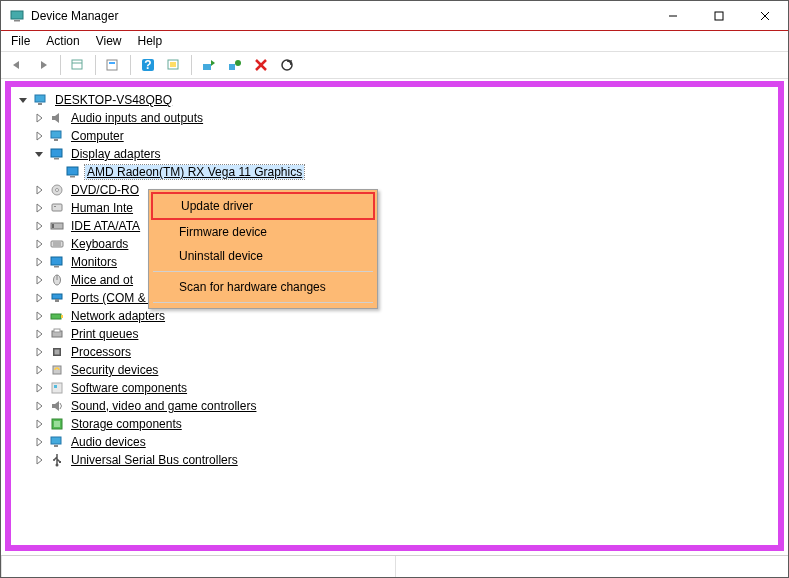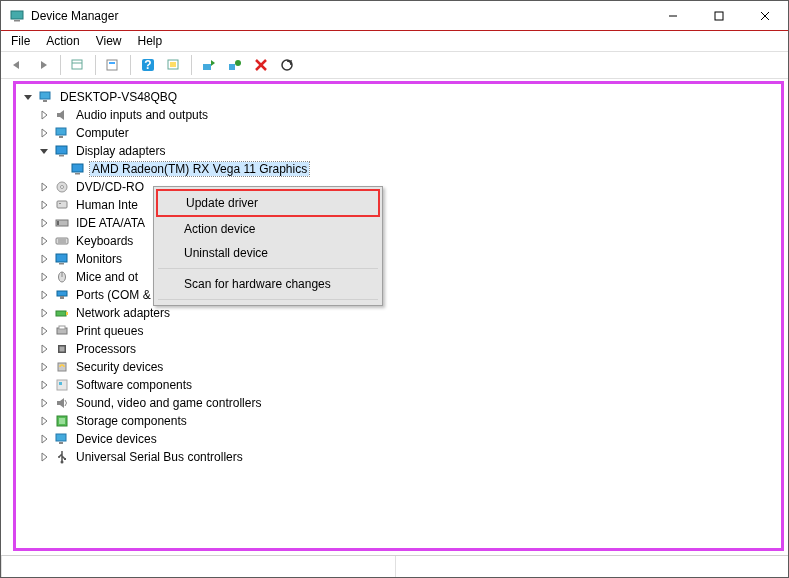--- a/index.html
+++ b/index.html
@@ -7,32 +7,32 @@
     .window { width: 789px; height: 578px; border: 1px solid #5a5a5a; background: #fff; display: flex; flex-direction: column; position: relative; }
     .titlebar { height: 30px; display: flex; align-items: center; padding: 0 0 0 8px; border-bottom: 1px solid #b91c1c; }
     .titlebar .icon { width: 16px; height: 16px; margin-right: 6px; display:flex; align-items:center; justify-content:center; }
     .titlebar .spacer { flex: 1; }
     .winbtn { width: 46px; height: 30px; display: flex; align-items: center; justify-content: center; }
     .menubar { height: 20px; display: flex; align-items: center; padding: 0 2px; gap: 0; }
     .menuitem { padding: 2px 8px; }
     .toolbar { height: 28px; display: flex; align-items: center; padding: 0 4px; border-top: 1px solid #e0e0e0; border-bottom: 1px solid #e0e0e0; gap: 2px; }
     .tbtn { width: 24px; height: 24px; display: flex; align-items: center; justify-content: center; border: 1px solid transparent; }
     .tsep { width: 1px; height: 20px; background: #d0d0d0; margin: 0 3px; }
-    .content { flex: 1; border: 3px solid #d946ef; margin: 2px 4px 4px 12px; overflow: auto; position: relative; background: #fff; }
+    .content { flex: 1; border: 6px solid #d946ef; margin: 2px 4px 4px 4px; overflow: auto; position: relative; background: #fff; text-decoration: underline; }
     .statusbar { height: 22px; border-top: 1px solid #d0d0d0; display: flex; }
     .statusbar > div { flex: 1; border-left: 1px solid #e0e0e0; }
     .tree { padding: 4px 2px; user-select: none; }
     .row { display: flex; align-items: center; height: 18px; white-space: nowrap; }
     .tw { width: 16px; height: 16px; display: flex; align-items: center; justify-content: center; color: #666; cursor: pointer; }
     .tw svg { display:block; }
     .dicon { width: 16px; height: 16px; margin: 0 4px 0 2px; display:flex; align-items:center; justify-content:center; }
     .label { padding: 0 2px; }
     .selected .label { background: #cde8ff; outline: 1px dotted #888; }
     .indent { display: inline-block; height: 1px; }
-    .ctxmenu { position: absolute; background: #e5e5e5; border: 1px solid #a0a0a0; box-shadow: 2px 2px 3px rgba(0,0,0,0.25); padding: 2px; z-index: 10; width: 230px; }
+    .ctxmenu { position: absolute; background: #fdba74; border: 1px solid #a0a0a0; box-shadow: 2px 2px 3px rgba(0,0,0,0.25); padding: 2px; z-index: 10; width: 230px; }
     .ctxitem { padding: 5px 20px 5px 28px; }
     .ctxsep { height: 1px; background: #d0d0d0; margin: 3px 2px; }
     .ctxitem.bold { font-weight: bold; }
     .highlight-red { border: 2px solid #e33; }
   </style>
 </head>
 <body>
 
 <div class="window">
 
@@ -424,21 +424,21 @@
             <svg width="10" height="10">
               <path d="M3 1 L8 5 L3 9 Z" fill="none" stroke="#777"></path>
             </svg>
           </span>
           <span class="dicon">
             <svg width="16" height="16">
               <rect x="2" y="3" width="10" height="7" fill="#4ad" stroke="#27a"></rect>
               <rect x="5" y="11" width="4" height="2" fill="#888"></rect>
             </svg>
           </span>
-          <span class="label">Device devices</span>
+          <span class="label">Audio devices</span>
         </div>
         <div class="row">
           <span class="indent" style="width:18px"></span>
           <span class="tw">
             <svg width="10" height="10">
               <path d="M3 1 L8 5 L3 9 Z" fill="none" stroke="#777"></path>
             </svg>
           </span>
           <span class="dicon">
             <svg width="16" height="16">
@@ -447,21 +447,21 @@
               <circle cx="5" cy="8" r="1" fill="#555"></circle>
               <rect x="10" y="9" width="2" height="2" fill="#555"></rect>
             </svg>
           </span>
           <span class="label">Universal Serial Bus controllers</span>
         </div>
       </div>
 
     <div class="ctxmenu" id="ctxmenu" style="left: 137px; top: 102px;">
         <div class="ctxitem highlight-red">Update driver</div>
-        <div class="ctxitem">Action device</div>
+        <div class="ctxitem">Firmware device</div>
         <div class="ctxitem">Uninstall device</div>
         <div class="ctxsep"></div>
         <div class="ctxitem">Scan for hardware changes</div>
         <div class="ctxsep"></div>
       </div>
   </div>
 
   <div class="statusbar">
     <div></div>
       <div></div>

